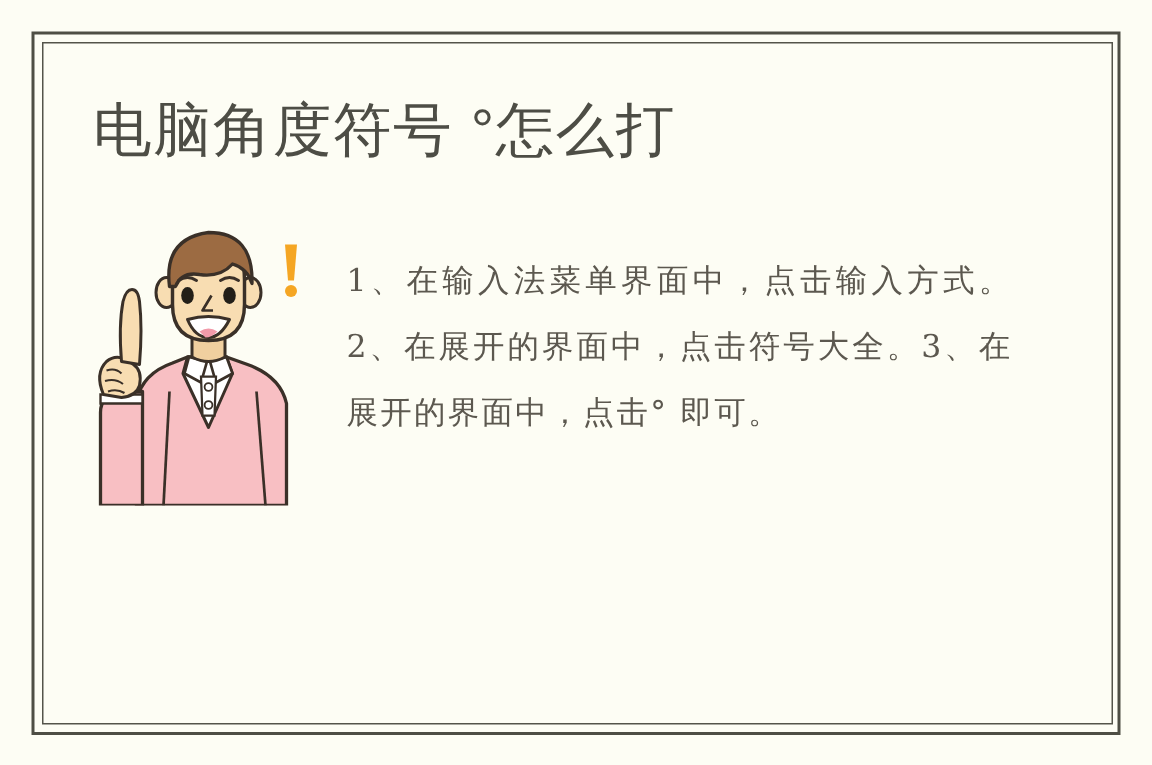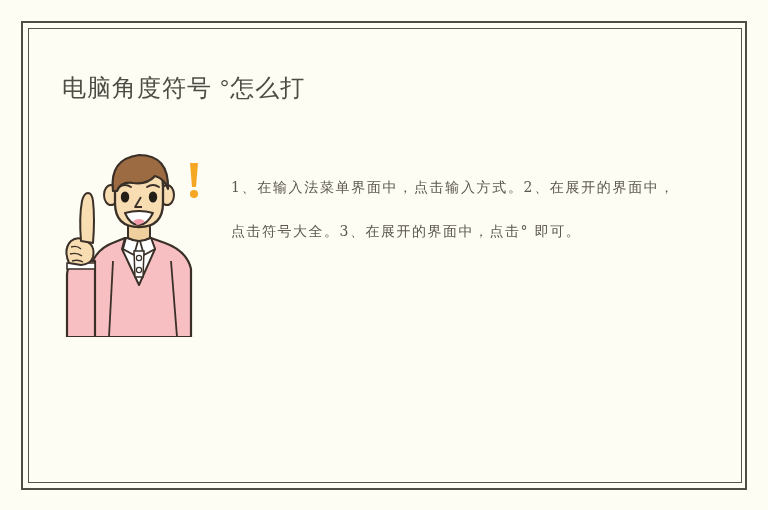--- a/index.html
+++ b/index.html
@@ -43,35 +43,35 @@
     border: 1px solid #54544a;
     box-sizing: border-box;
     pointer-events: none;
   }
 
   
   .title {
     position: absolute;
     left: 62px;
     top: 68px;
-    font-size: 24px;
+    font-size: 39px;
     line-height: 40px;
     letter-spacing: 1px;
     color: #4d4d45;
     font-family: "Liberation Sans", sans-serif;
     white-space: nowrap;
   }
 
   
   .body-text {
     position: absolute;
     left: 231px;
     top: 165px;
     width: 444px;
-    font-size: 14px;
+    font-size: 21px;
     line-height: 44px;
     letter-spacing: 1.5px;
     color: #5c584f;
     font-family: "DejaVu Serif", serif;
     text-align: justify;
     text-justify: inter-character;
   }
 
   
   .illustration {

